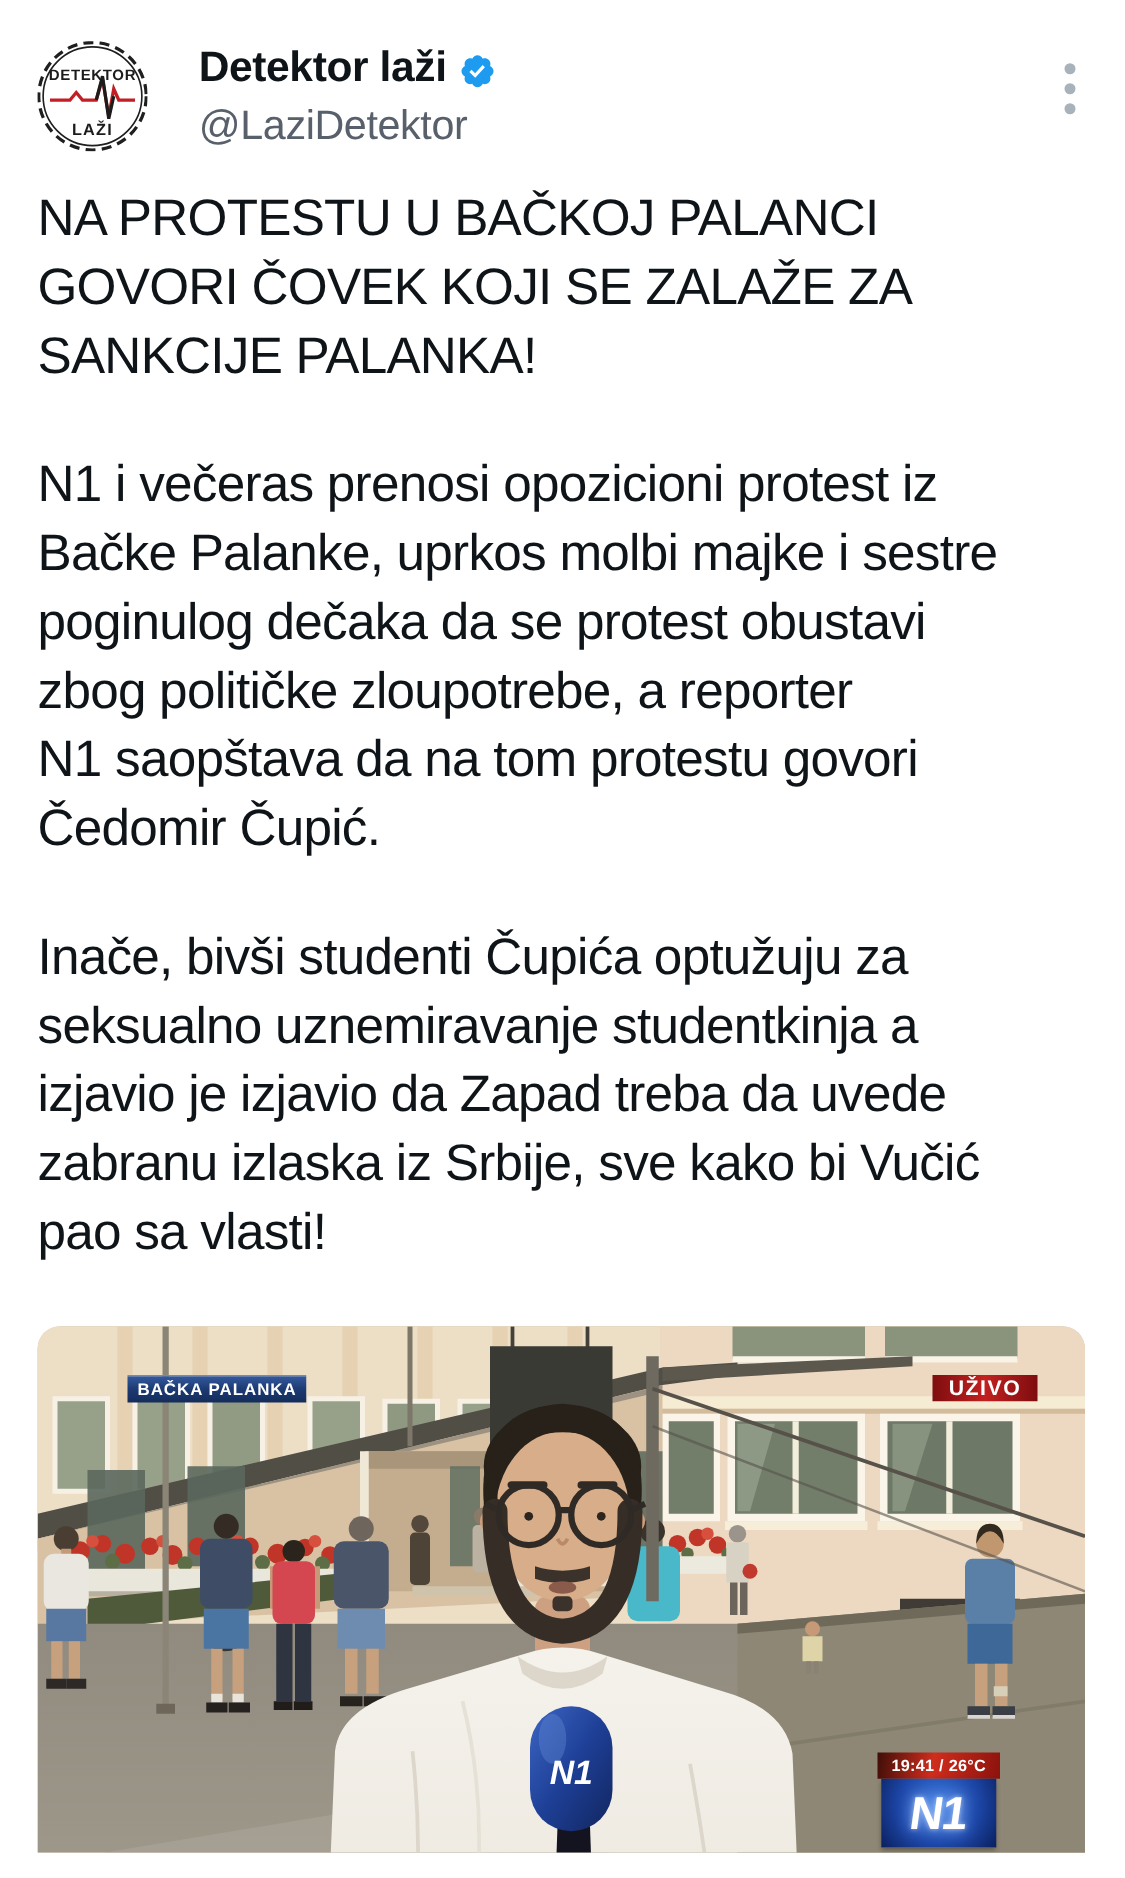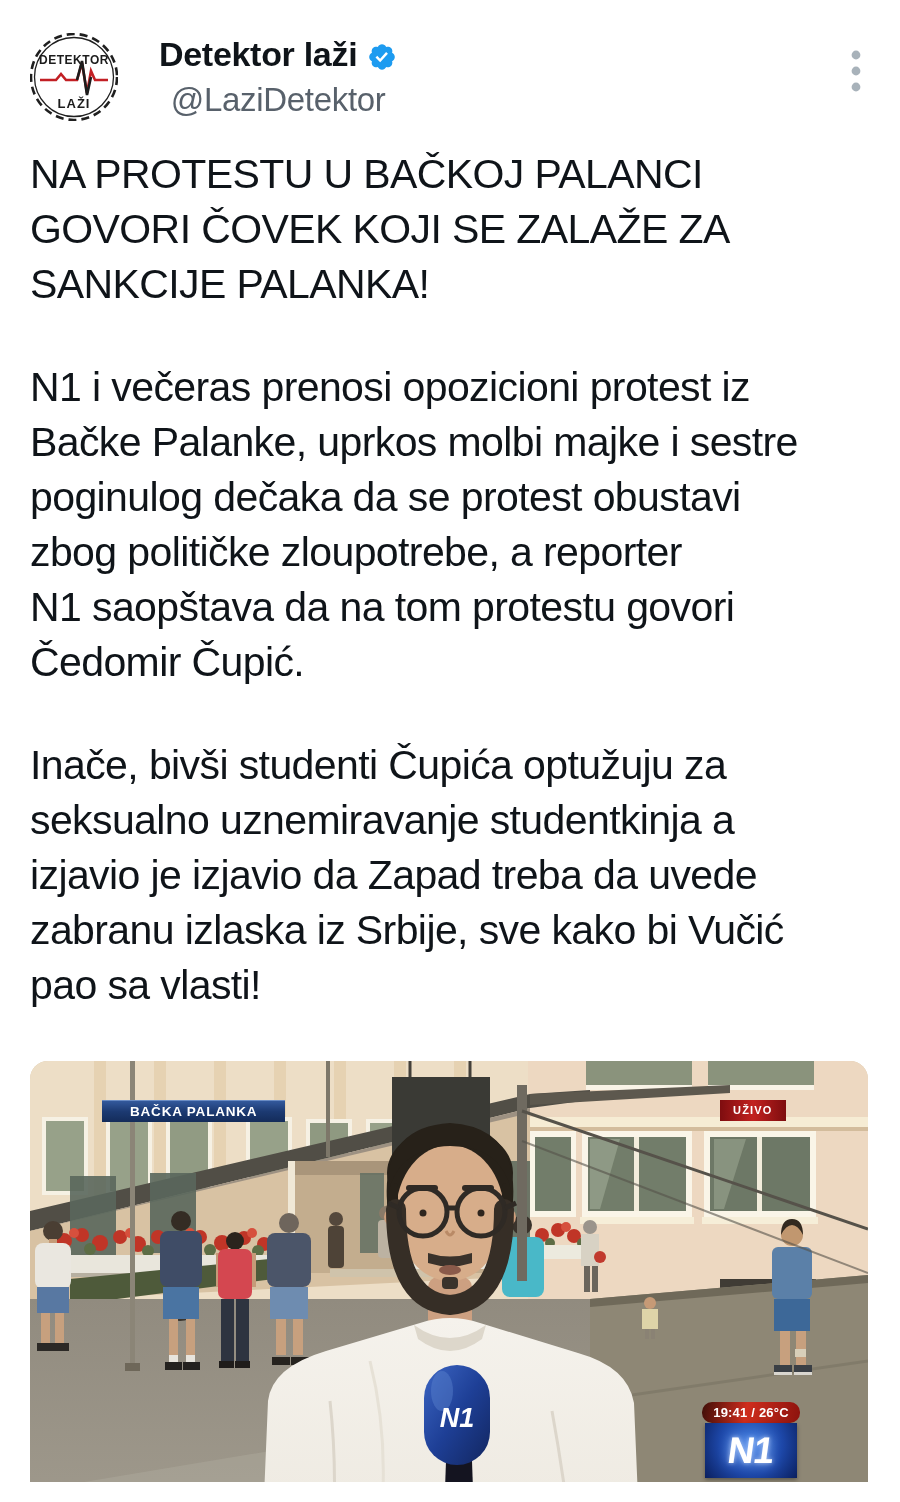--- a/index.html
+++ b/index.html
@@ -5,21 +5,21 @@
   html,body{margin:0;padding:0;}
   body{
     width:900px;height:1502px;overflow:hidden;background:#ffffff;
     font-family:"Liberation Sans", sans-serif;
     -webkit-font-smoothing:antialiased;
   }
   .tweet{position:relative;padding:33px 30px 0 30px;}
   
   .header{display:flex;align-items:flex-start;gap:16px;}
   .avatar{width:88px;height:88px;flex:0 0 88px;cursor:pointer;}
-  .id-block{margin-left:25px;padding-top:2px;text-align:center;}
+  .id-block{margin-left:25px;padding-top:2px;}
   .name-row{display:flex;align-items:center;}
   .name{font-size:34px;font-weight:700;color:#0f1419;letter-spacing:-0.3px;}
   .verified{width:30px;height:30px;margin-left:10px;transform:translateY(2px);}
   .handle{margin-top:7px;font-size:33px;color:#58616b;letter-spacing:-0.3px;}
   .more{position:absolute;top:48px;right:36px;width:16px;height:46px;cursor:pointer;}
   
   .body-text{margin-top:26px;}
   .body-text p{
     margin:0;font-size:41px;line-height:55px;color:#0f1419;
     letter-spacing:-0.6px;white-space:pre-line;
@@ -29,33 +29,33 @@
   .media{
     position:relative;margin-top:48px;width:838px;height:421px;
     border-radius:18px 18px 0 0;overflow:hidden;background:#d9c8ad;cursor:pointer;
   }
   .media svg.scene{position:absolute;left:0;top:0;display:block;}
   .loc-badge{
     position:absolute;left:72px;top:39px;height:21px;
     background:linear-gradient(180deg,#33599c 0%,#1c3a72 50%,#142c5a 100%);
     border-top:1px solid #6a8cc4;color:#ffffff;
     font-size:13.5px;line-height:21px;font-weight:700;letter-spacing:0.8px;
-    padding:0 28px;white-space:nowrap;
+    padding:0 8px;white-space:nowrap;
   }
   .live-badge{
-    position:absolute;left:690px;top:39px;height:21px;
+    position:absolute;left:716px;top:39px;height:21px;
     background:linear-gradient(90deg,#7e0d0f 0%,#c2211f 50%,#7e0d0f 100%);
-    color:#ffffff;font-size:11px;line-height:21px;font-weight:700;
+    color:#ffffff;font-size:17px;line-height:21px;font-weight:700;
     letter-spacing:1.2px;padding:0 13px;white-space:nowrap;
   }
   .bug{position:absolute;left:672px;top:341px;width:98px;}
   .bug-ticker{
     height:21px;background:linear-gradient(100deg,#3f0e08 0%,#cf2d1d 45%,#8c130d 100%);
     color:#ffffff;font-size:13px;line-height:21px;font-weight:700;
-    text-align:center;letter-spacing:0.2px;white-space:nowrap;border-radius:10px;
+    text-align:center;letter-spacing:0.2px;white-space:nowrap;
   }
   .bug-logo{
     width:92px;height:55px;margin:0 auto;
     background:radial-gradient(circle at 50% 38%,#3f7de2 0%,#1d47a8 55%,#0a1f5e 100%);
     display:flex;align-items:center;justify-content:center;
     box-shadow:0 2px 4px rgba(0,0,0,0.35);
   }
   .n1skew{
     color:#fff;font-size:37px;font-weight:800;transform:skewX(-8deg);
     text-shadow:0 0 12px rgba(150,190,255,0.95),0 0 4px rgba(255,255,255,0.6);

